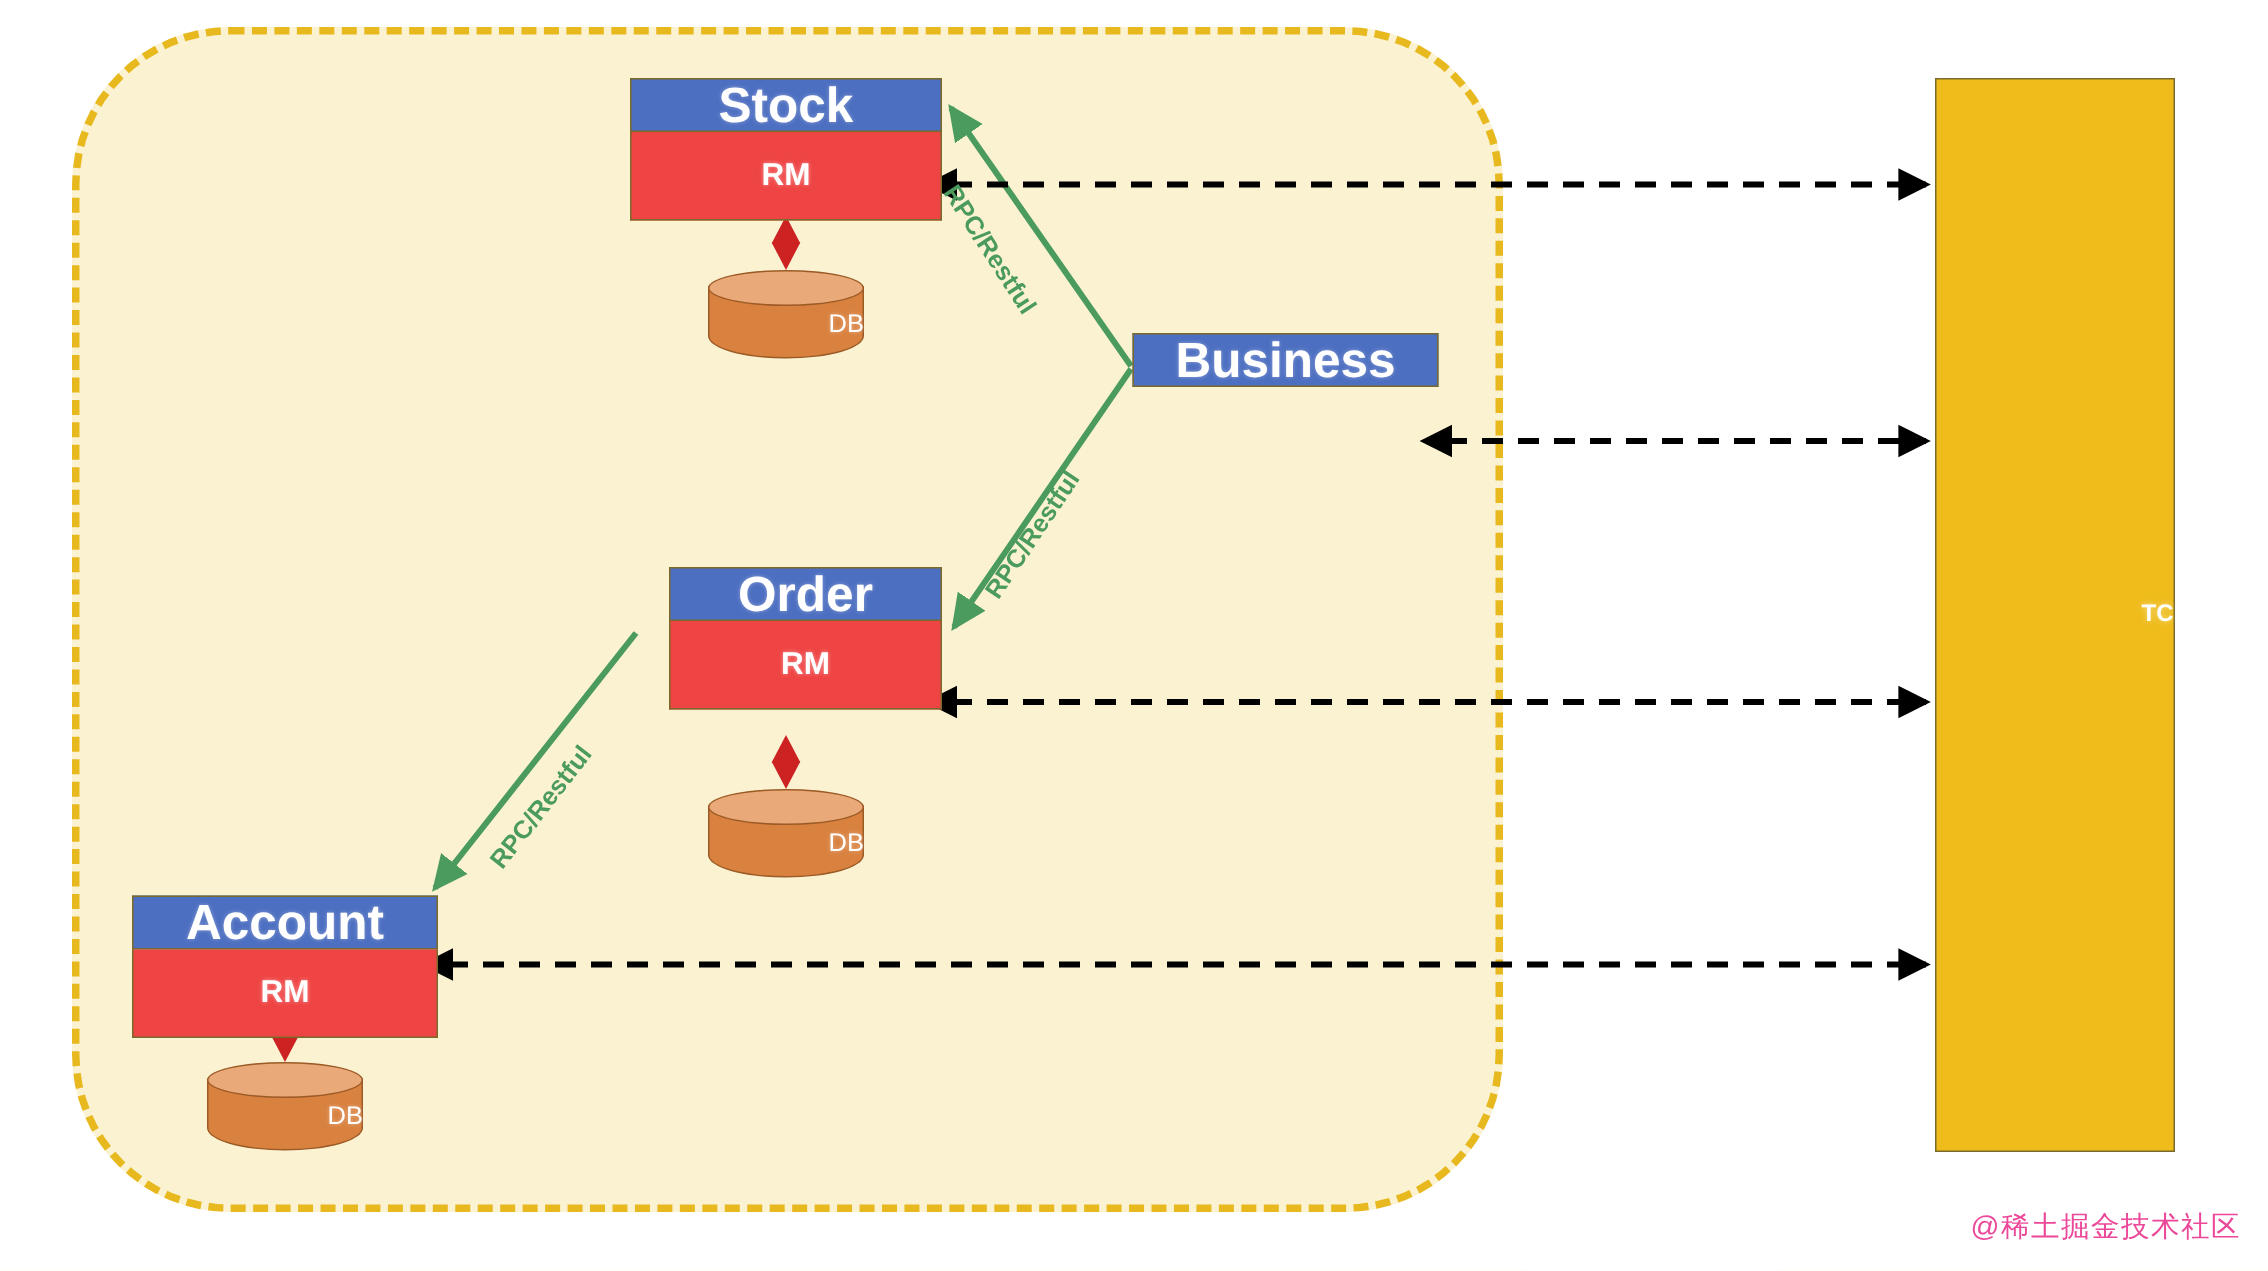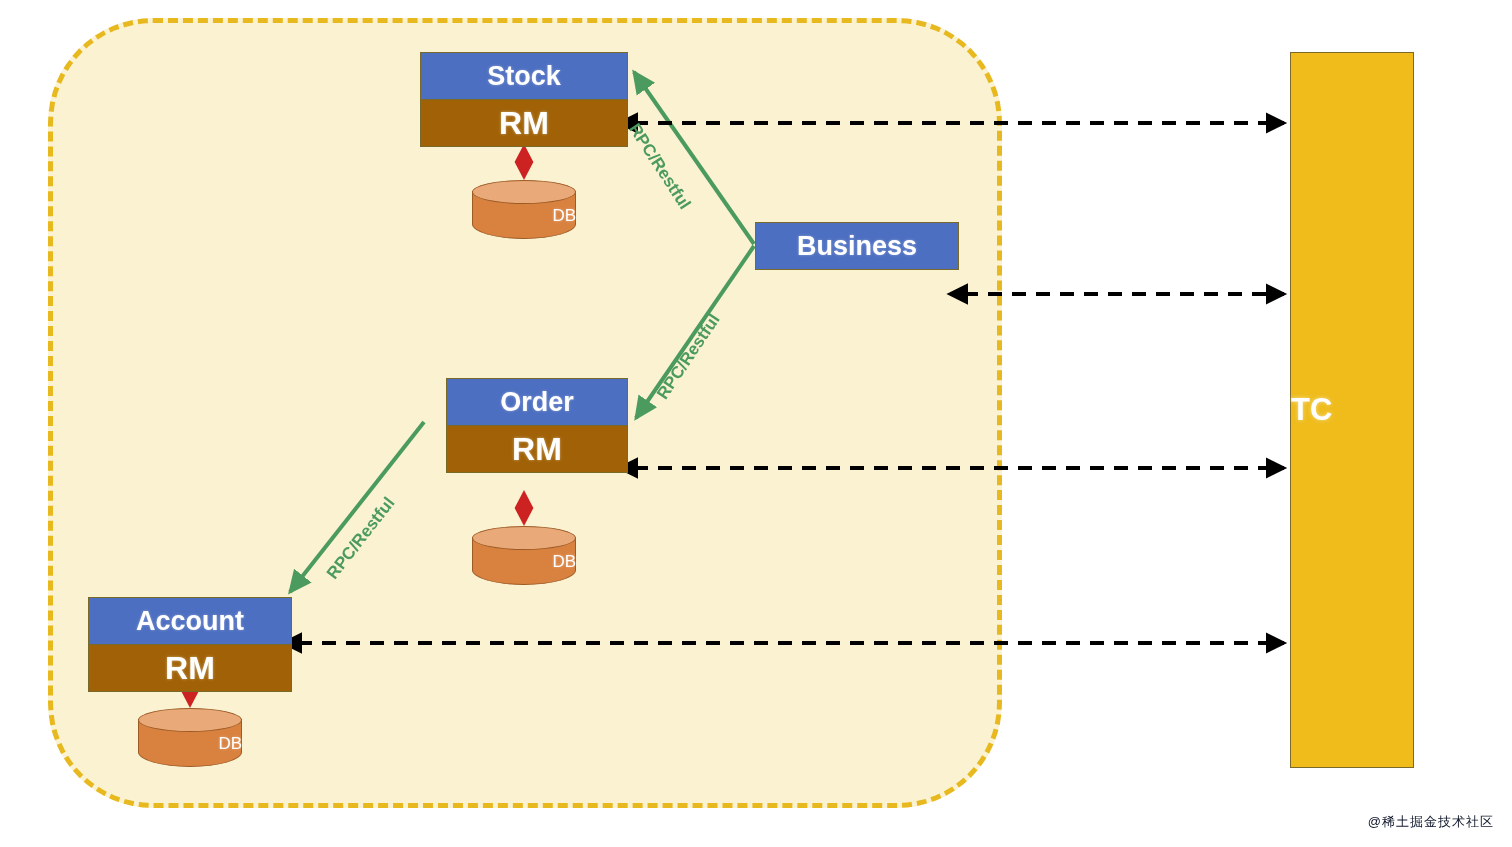--- a/index.html
+++ b/index.html
@@ -42,40 +42,40 @@
   
   .node {
     position: absolute;
     box-sizing: border-box;
   }
   .node .head {
     box-sizing: border-box;
     background: #4d6fc1;
     border: 1px solid #7a6a2a;
     color: #ffffff;
-    font-size: 27px;
+    font-size: 33px;
     font-weight: bold;
     display: flex;
     align-items: center;
     justify-content: center;
-    height: 48px;
+    height: 36px;
     text-shadow: 0 0 3px rgba(255,255,255,.35);
   }
   .node .body {
     box-sizing: border-box;
-    background: #a16207;
+    background: #ef4444;
     border: 1px solid #7a6a2a;
     border-top: none;
     color: #ffffff;
-    font-size: 32px;
+    font-size: 21px;
     font-weight: bold;
     display: flex;
     align-items: center;
     justify-content: center;
-    height: 47px;
+    height: 59px;
     text-shadow: 0 0 3px rgba(255,255,255,.45);
   }
 
   
   #node-stock   { left: 420px; top: 52px;  width: 208px; }
   #node-order   { left: 422px; top: 378px; width: 206px; padding-left: 24px; }
   #node-account { left: 88px;  top: 574px; width: 204px; margin-top: 23px; }
   #node-business{ left: 755px; top: 222px; width: 204px; border-radius: 17px; }
 
   
@@ -114,30 +114,30 @@
   }
   #db-stock   { left: 472px; top: 180px; }
   #db-order   { left: 472px; top: 526px; }
   #db-account { left: 138px; top: 708px; }
 
   
   #tc-bar {
     position: absolute;
     left: 1290px;
     top: 52px;
-    width: 124px;
+    width: 160px;
     height: 716px;
     background: #efbc1c;
     border: 1px solid #7a6a2a;
     box-sizing: border-box;
     display: flex;
     align-items: center;
-    justify-content: flex-start;
+    justify-content: flex-end;
     color: #fff;
-    font-size: 31px;
+    font-size: 16px;
     font-weight: bold;
     text-shadow: 0 0 4px rgba(255,255,255,.5);
   }
 
   
   #overlay {
     position: absolute;
     left: 0; top: 0;
     width: 1512px; height: 847px;
     pointer-events: none;
@@ -152,22 +152,22 @@
   }
   #rpc-stock    { left: 641px; top: 120px; transform: rotate(57deg); }
   #rpc-order    { left: 653px; top: 392px; transform: rotate(-56deg); }
   #rpc-account  { left: 323px; top: 571px; transform: rotate(-52deg); }
 
   
   #watermark {
     position: absolute;
     right: 18px;
     bottom: 16px;
-    color: #0f172a;
-    font-size: 13px;
+    color: #ec4899;
+    font-size: 19px;
     letter-spacing: 1px;
     white-space: nowrap;
   }
 </style>
 </head>
 <body>
 
 <div id="canvas">
 
   <div class="dt-container"></div>

